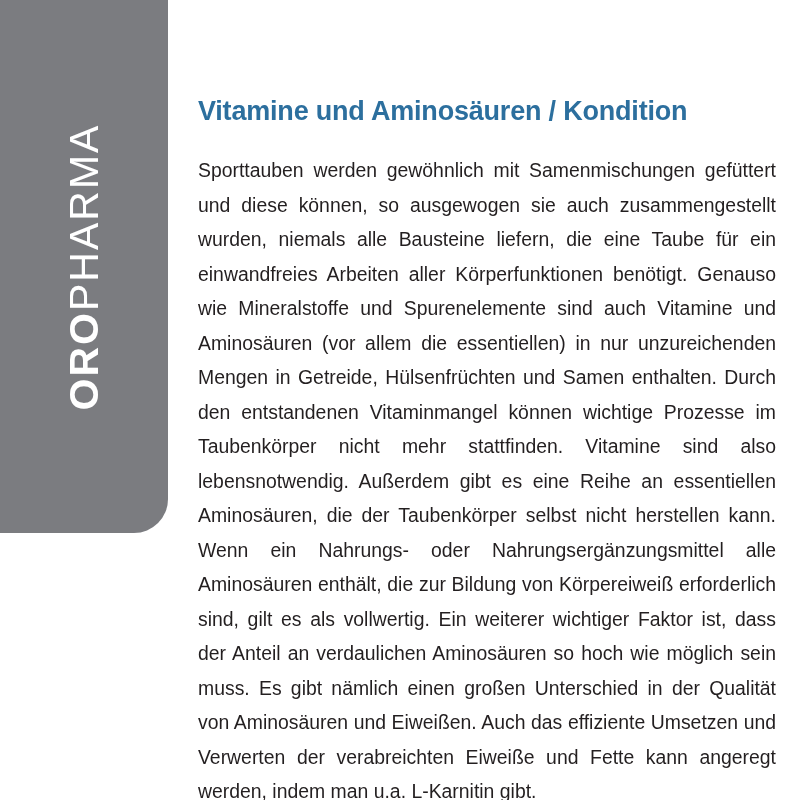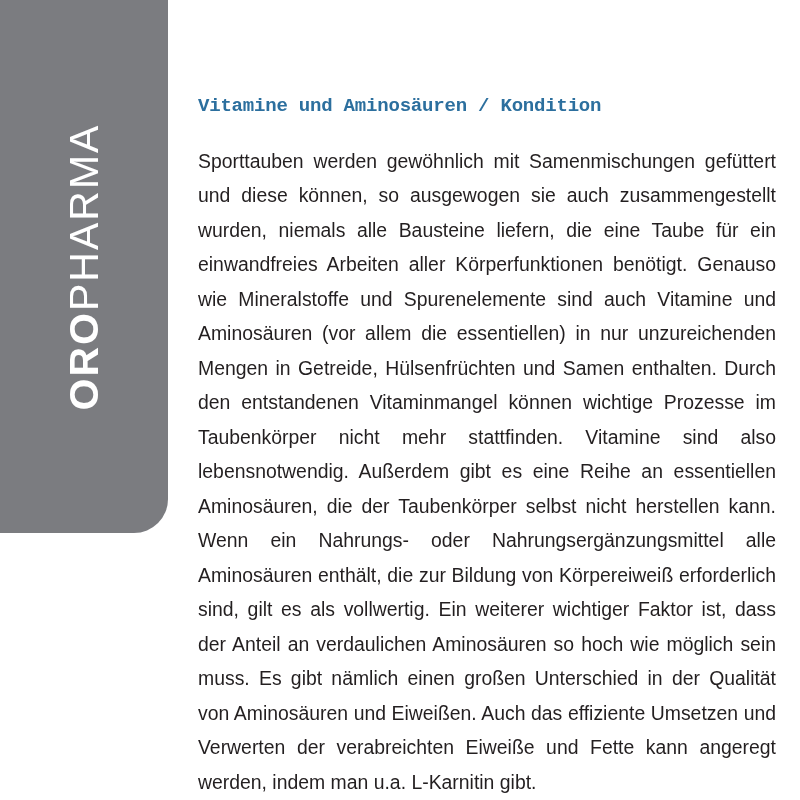--- a/index.html
+++ b/index.html
@@ -51,23 +51,23 @@
   }
   
   .content {
     position: absolute;
     left: 198px;
     top: 96px;
     width: 578px;
   }
   .content-title {
     color: #2c6f9e;
-    font-family: Liberation Mono, monospace;
+    font-family: Liberation Sans, sans-serif;
     font-weight: bold;
-    font-size: 19px;
+    font-size: 27px;
     letter-spacing: -0.2px;
     margin: 0 0 26px 0;
     line-height: 1.15;
   }
   .content-body {
     color: #231f20;
     font-family: "Liberation Sans", sans-serif;
     font-size: 19.4px;
     line-height: 34.5px;
     text-align: justify;

